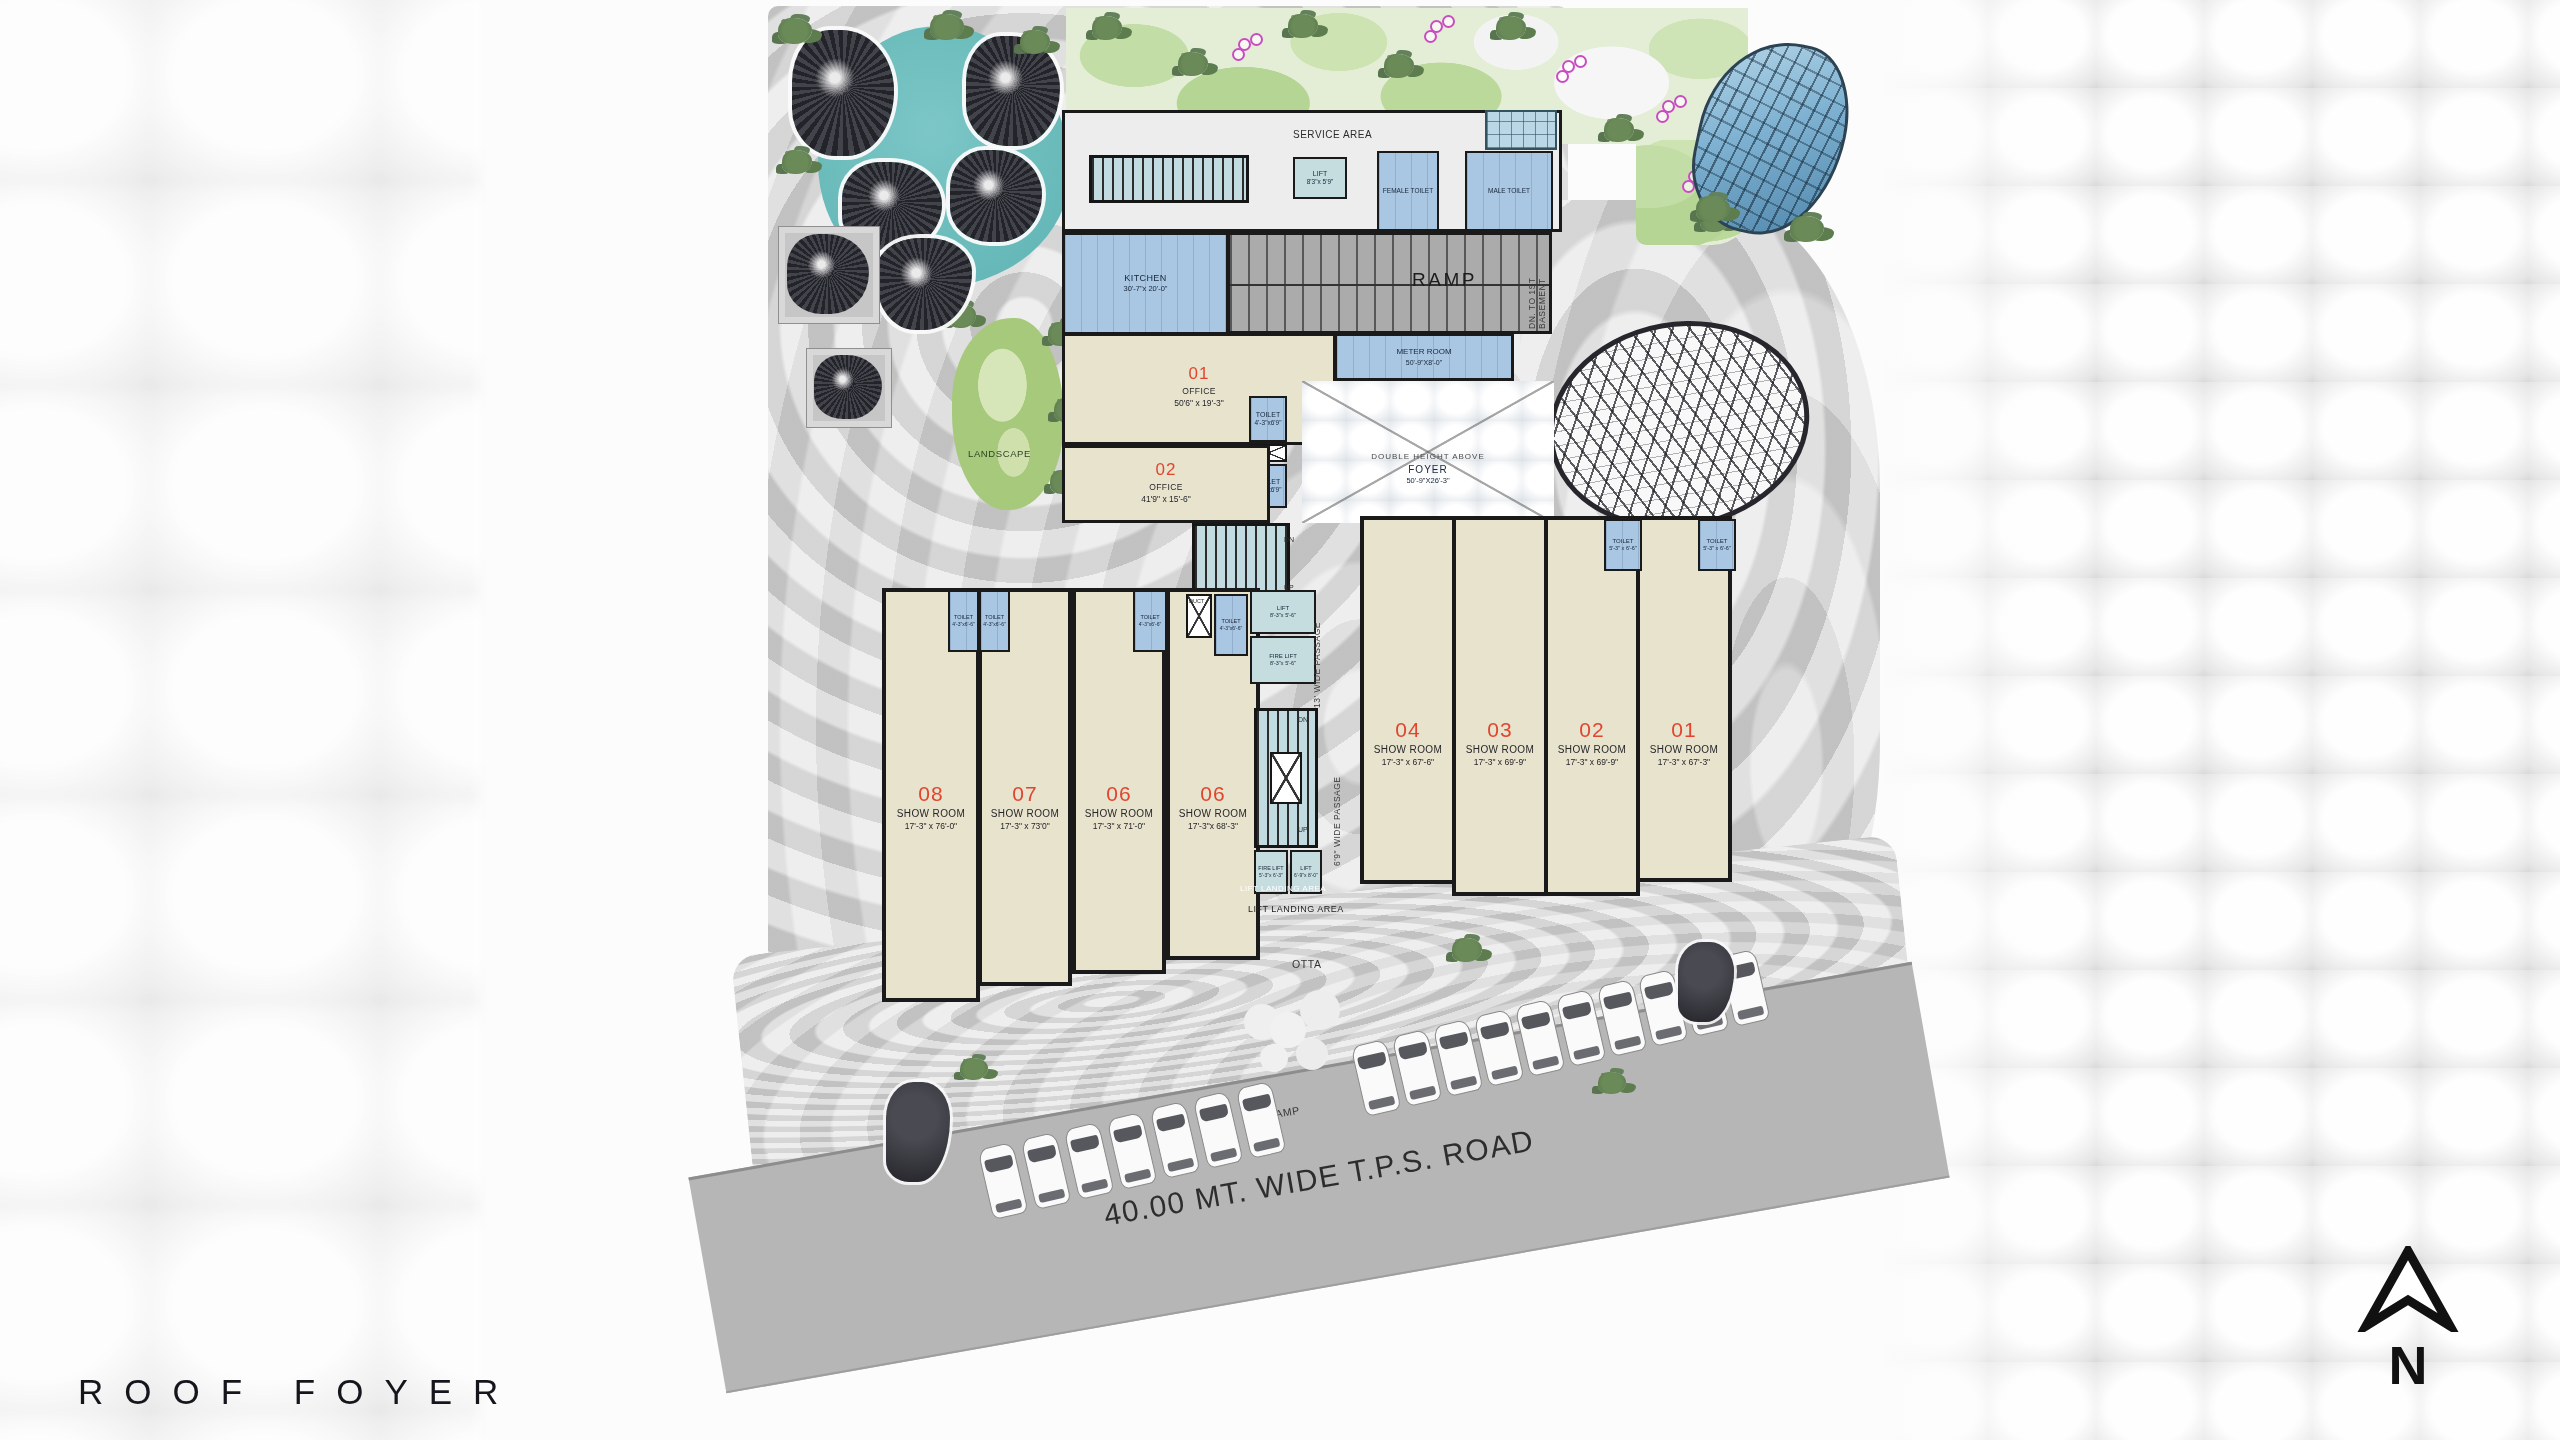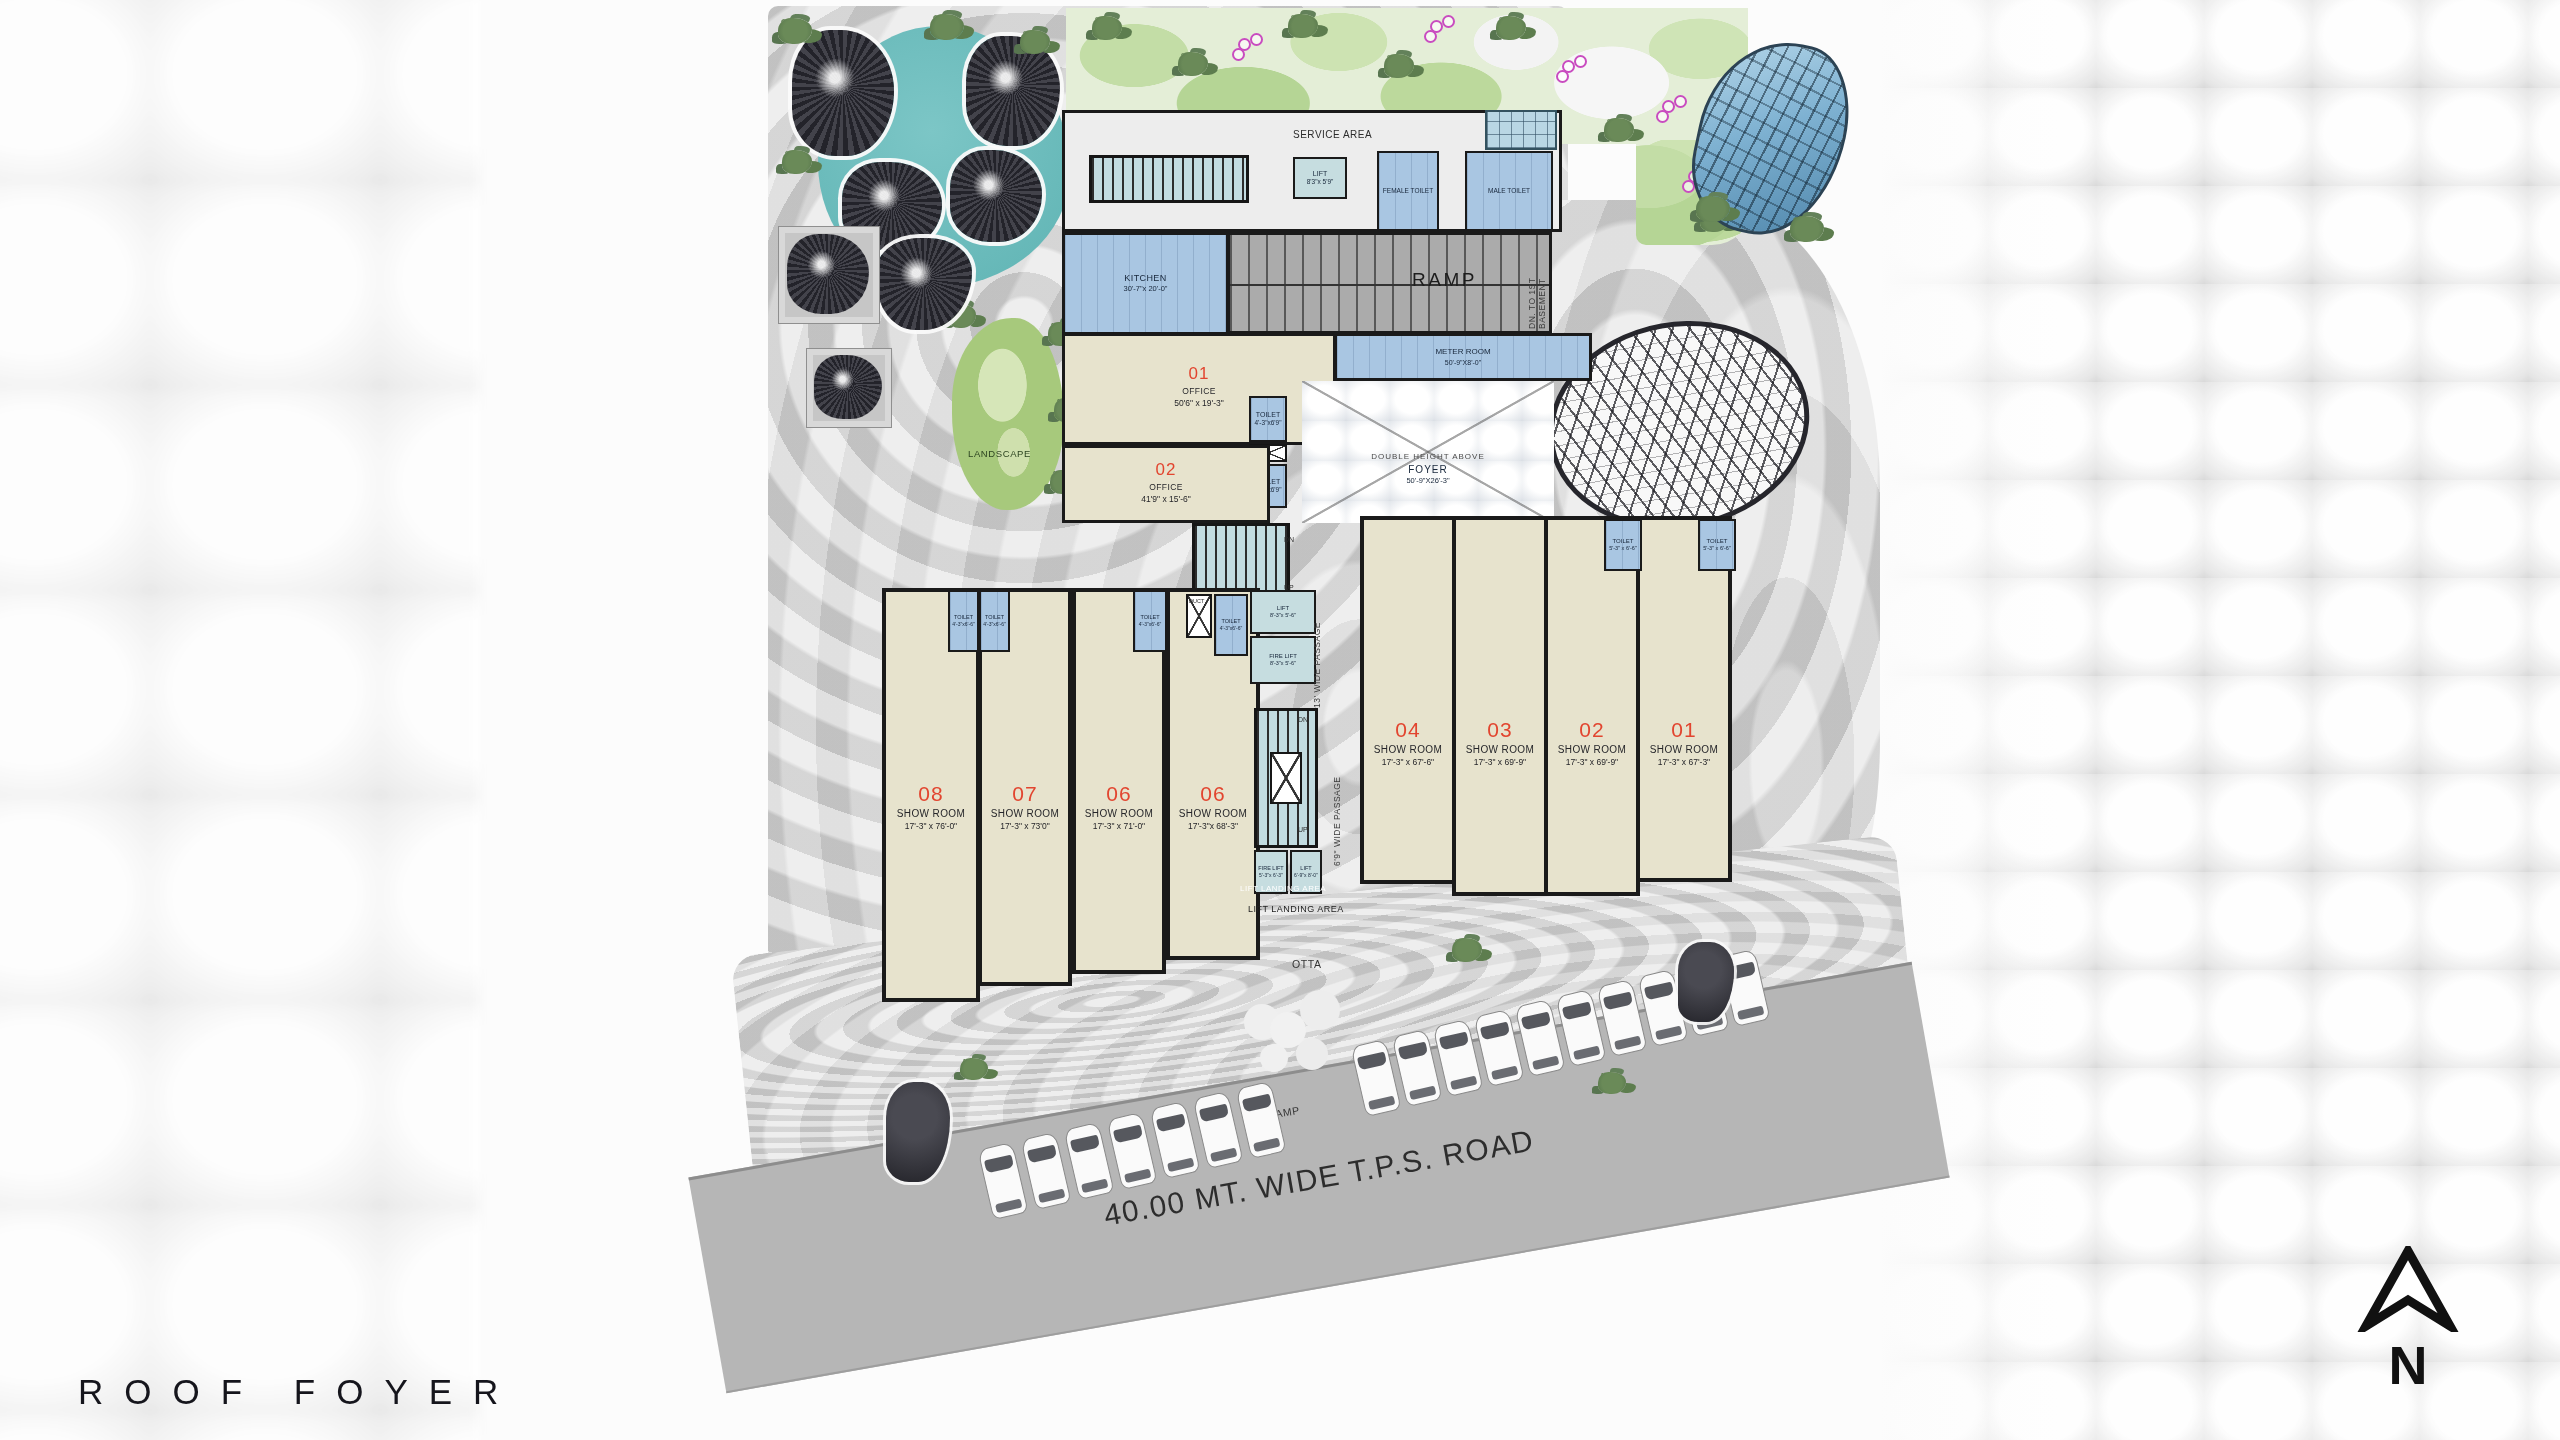--- a/index.html
+++ b/index.html
@@ -281,21 +281,21 @@
       <span class="noO">02</span>
       <span class="snm" style="font-size:8.5px;">OFFICE</span>
       <span class="sdm">41'9" x 15'-6"</span>
     </div>
   </div>
 
   <div class="abs stairsH" style="left:1192px;top:523px;width:98px;height:80px;"></div>
   <span class="abs tiny" style="left:1284px;top:536px;">DN</span>
   <span class="abs tiny" style="left:1284px;top:584px;">UP</span>
 
-  <div class="blk blue" style="left:1334px;top:333px;width:258px;height:48px;">
+  <div class="blk blue" style="left:1334px;top:333px;width:180px;height:48px;">
     <div class="rl">
         <span class="nm" style="font-size:8px;">METER ROOM</span>
     <span class="dm" style="font-size:7px;">50'-9"X8'-0"</span>
       </div>
   </div>
 
   <div class="abs quiltF" style="left:1302px;top:381px;width:252px;height:142px;">
     <div class="rl" style="padding-top:34px;box-sizing:border-box;">
       <span class="nm" style="font-size:8px;color:#4a4a4a;letter-spacing:1px;">DOUBLE HEIGHT ABOVE</span>
       <span class="nmL" style="font-size:10px;letter-spacing:1px;">FOYER</span>

